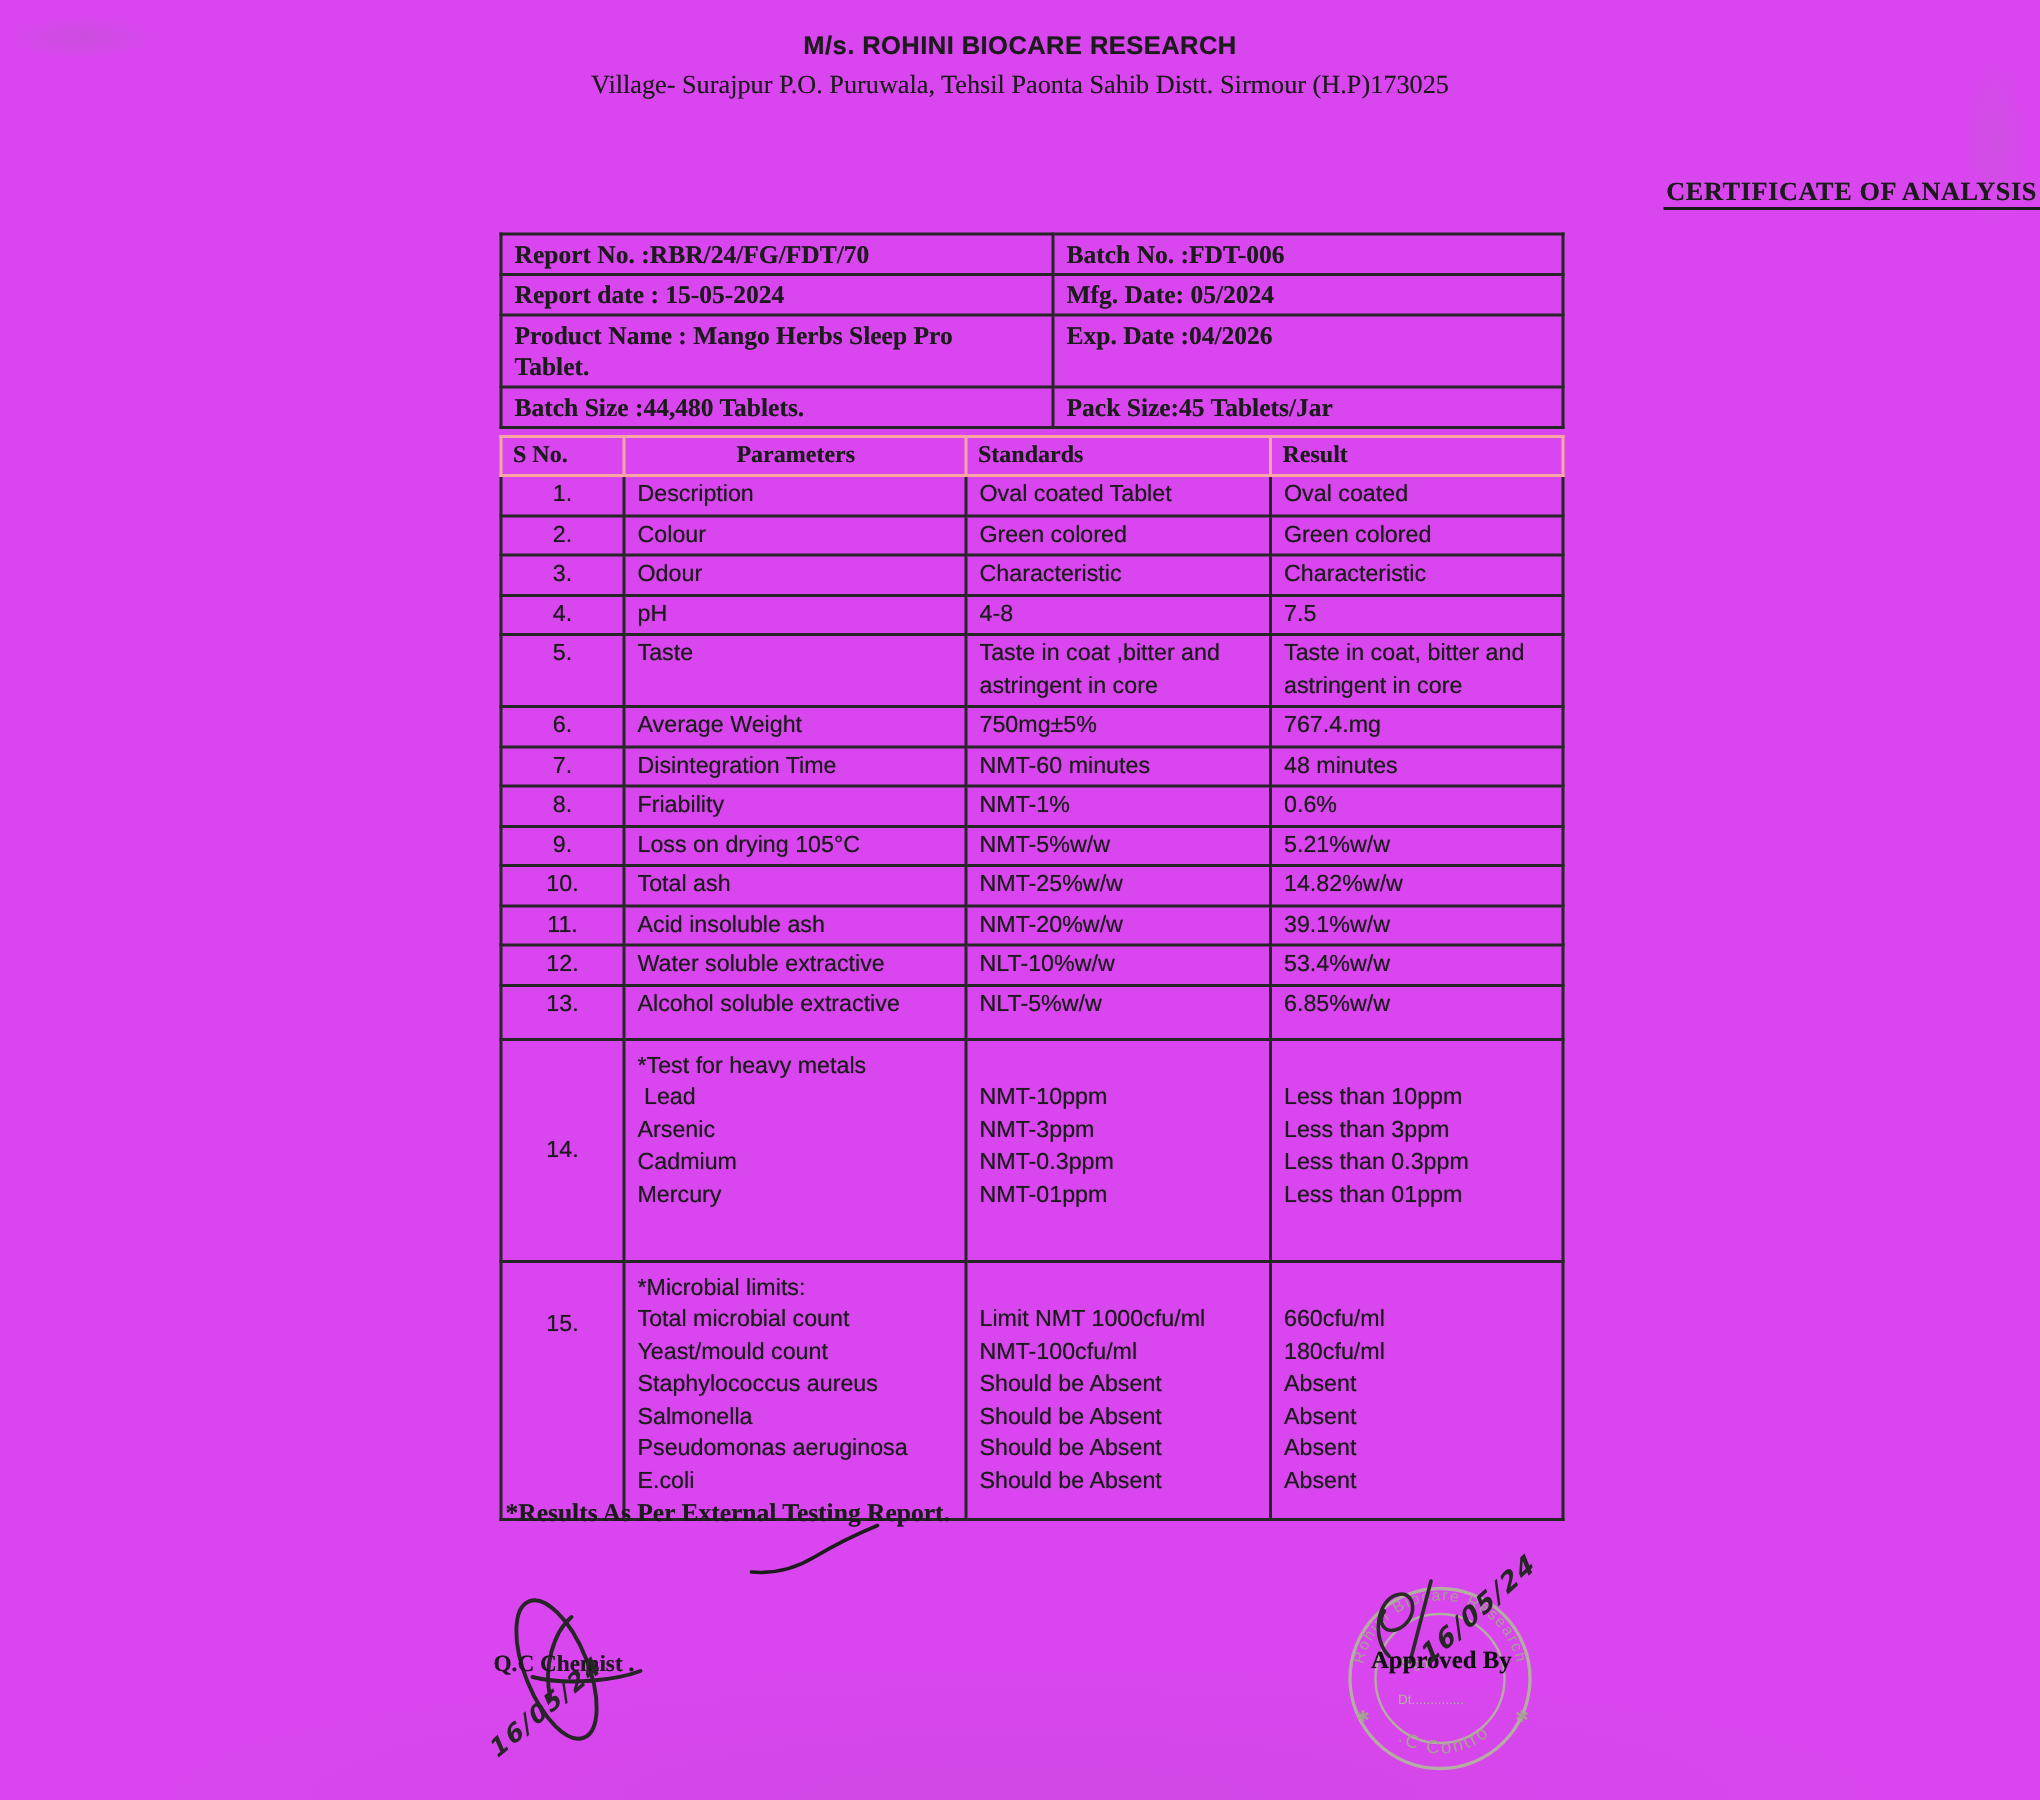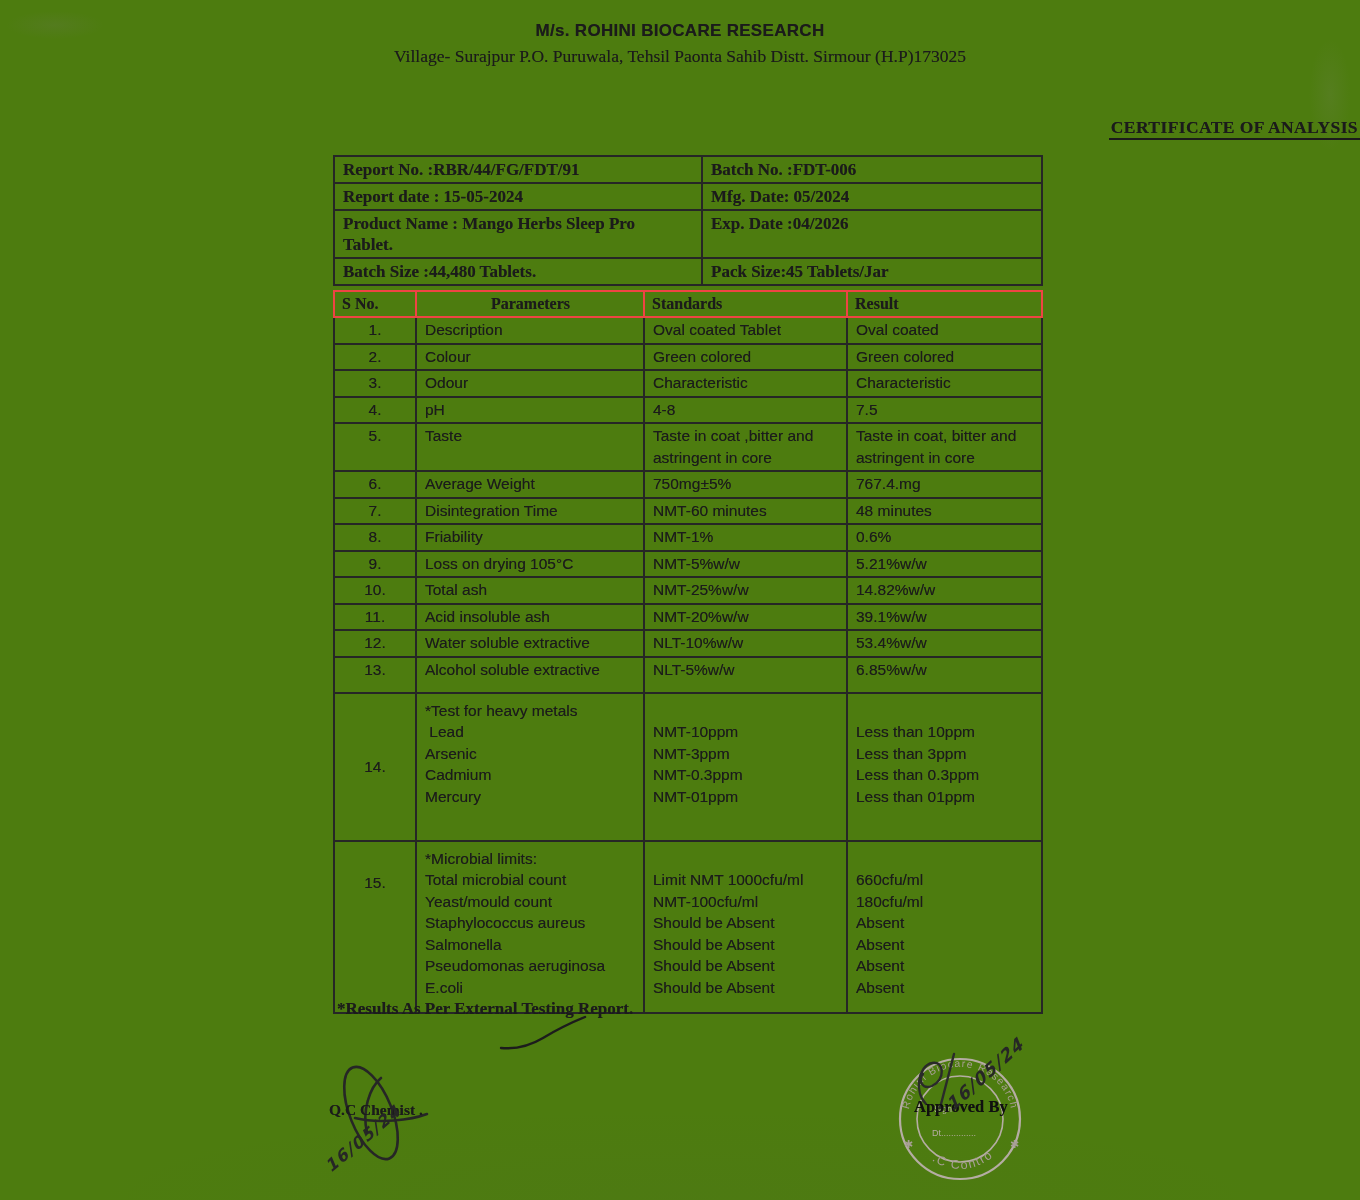--- a/index.html
+++ b/index.html
@@ -1,18 +1,18 @@
 <!DOCTYPE html>
 <html><head>
 <meta charset="utf-8">
 <style>
   html,body { margin:0; padding:0; background:#e8e8e8; }
   .page {
     position:relative; width:1360px; height:1200px; margin:0 auto;
-    background:#4d7c0f; overflow:hidden; color:#1b1b1b;
+    background:#d946ef; overflow:hidden; color:#1b1b1b;
   }
   .page::before {
     content:""; position:absolute; inset:0; pointer-events:none;
     background:
       radial-gradient(70px 20px at 55px 25px, rgba(120,120,120,.14), transparent 70%),
       radial-gradient(30px 80px at 1330px 95px, rgba(140,140,140,.12), transparent 70%),
       radial-gradient(800px 120px at 50% 1198px, rgba(80,80,80,.05), transparent 75%);
   }
   .co-name {
     position:absolute; top:20px; left:0; right:0; text-align:center;
@@ -34,21 +34,21 @@
   .info-table td {
     border:2px solid #262626; vertical-align:top; white-space:pre-line;
     font:700 17px/21px "Liberation Serif", serif;
     padding:2px 6px 2px 8px; text-shadow:0 0 .4px rgba(27,27,27,.55);
   }
   .info-table tr.i1 { height:26px; } .info-table tr.i2 { height:22px; }
   .info-table tr.i3 { height:42px; } .info-table tr.i4 { height:22px; }
 
   .main-table { position:absolute; left:333px; top:290px; width:708px; }
   .main-table th {
-    border:2px solid #ef4444; text-align:left; vertical-align:top;
+    border:2px solid #fca5a5; text-align:left; vertical-align:top;
     font:700 16px/20px "Liberation Serif", serif; padding:2px 6px 2px 7px;
     text-shadow:0 0 .4px rgba(27,27,27,.55);
   }
   .main-table th.c-param { text-align:center; }
   .main-table td {
     border:2px solid #262626; vertical-align:top; white-space:pre-line;
     font:400 15.5px/21.5px "Liberation Sans", sans-serif;
     padding:1px 6px 2px 8px; text-shadow:0 0 .55px rgba(27,27,27,.6);
   }
   .main-table td.sno { text-align:center; padding:1px 2px; }
@@ -109,21 +109,21 @@
     <span>CERTIFICATE OF ANALYSIS</span>
   </div>
 
   <table class="info-table">
     <colgroup>
         <col style="width:368px">
         <col style="width:340px">
       </colgroup>
     <tbody>
         <tr class="i1">
-      <td>Report No.  :RBR/44/FG/FDT/91</td>
+      <td>Report No.  :RBR/24/FG/FDT/70</td>
       <td>Batch No. :FDT-006</td>
     </tr>
     <tr class="i2">
       <td>Report date : 15-05-2024</td>
       <td>Mfg. Date: 05/2024</td>
     </tr>
     <tr class="i3">
       <td>Product Name  :  Mango Herbs Sleep Pro
 Tablet.</td>
       <td>Exp. Date :04/2026</td>

